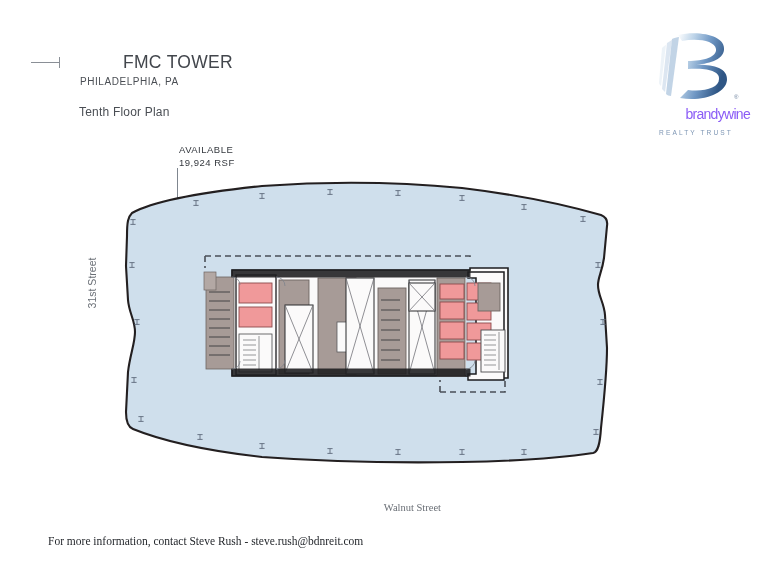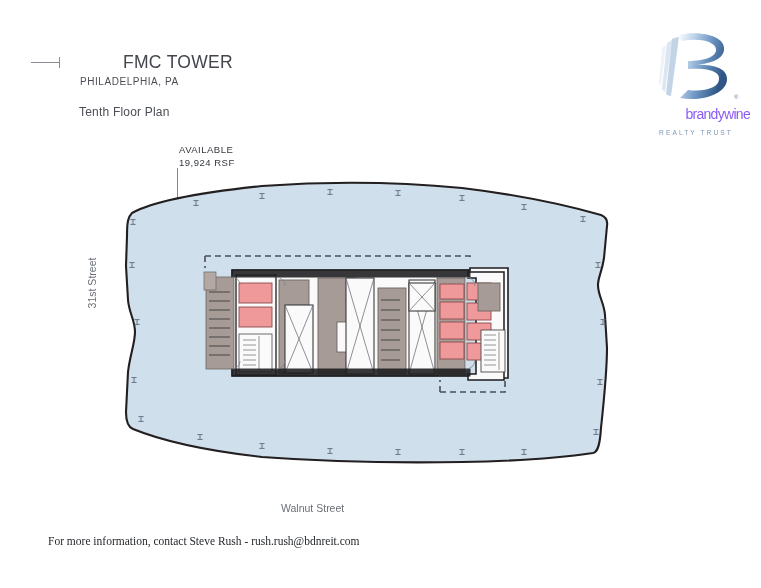--- a/index.html
+++ b/index.html
@@ -149,24 +149,25 @@
     font-size: 10.5px;
     color: #6a6f76;
     transform: rotate(-90deg);
     white-space: nowrap;
   }
   #label-walnut {
     position: absolute;
     left: 281px;
     top: 502px;
     width: 160px;
-    text-align: left;
+    text-align: right;
     font-size: 10.5px;
     color: #6a6f76;
     white-space: nowrap;
+    font-family: Liberation Serif, serif;
   }
 
   
   #footer-contact {
     position: absolute;
     left: 48px;
     top: 535px;
     font-size: 11.5px;
     font-family: "Liberation Serif", serif;
     color: #25282d;
@@ -220,21 +221,21 @@
 <div id="callout-available">
   <div>AVAILABLE</div>
   <div>19,924 RSF</div>
 </div>
 <div id="callout-leader"></div>
 <div id="callout-dot"></div>
 
 <div id="label-31st">31st Street</div>
 <div id="label-walnut">Walnut Street</div>
 
-<div id="footer-contact">For more information, contact Steve Rush - rush.rush@bdnreit.com</div>
+<div id="footer-contact">For more information, contact Steve Rush - steve.rush@bdnreit.com</div>
 
 <svg id="floorplan" width="761" height="588" viewBox="0 0 761 588">
 
   <path id="slab" d="M127,236
            C127,222 128,217 132,213
            C150,203 195,193 262,186
            C330,181 400,182 462,188
            C520,195 566,205 601,215
            C606,217 608,220 607,226
            L604,258

